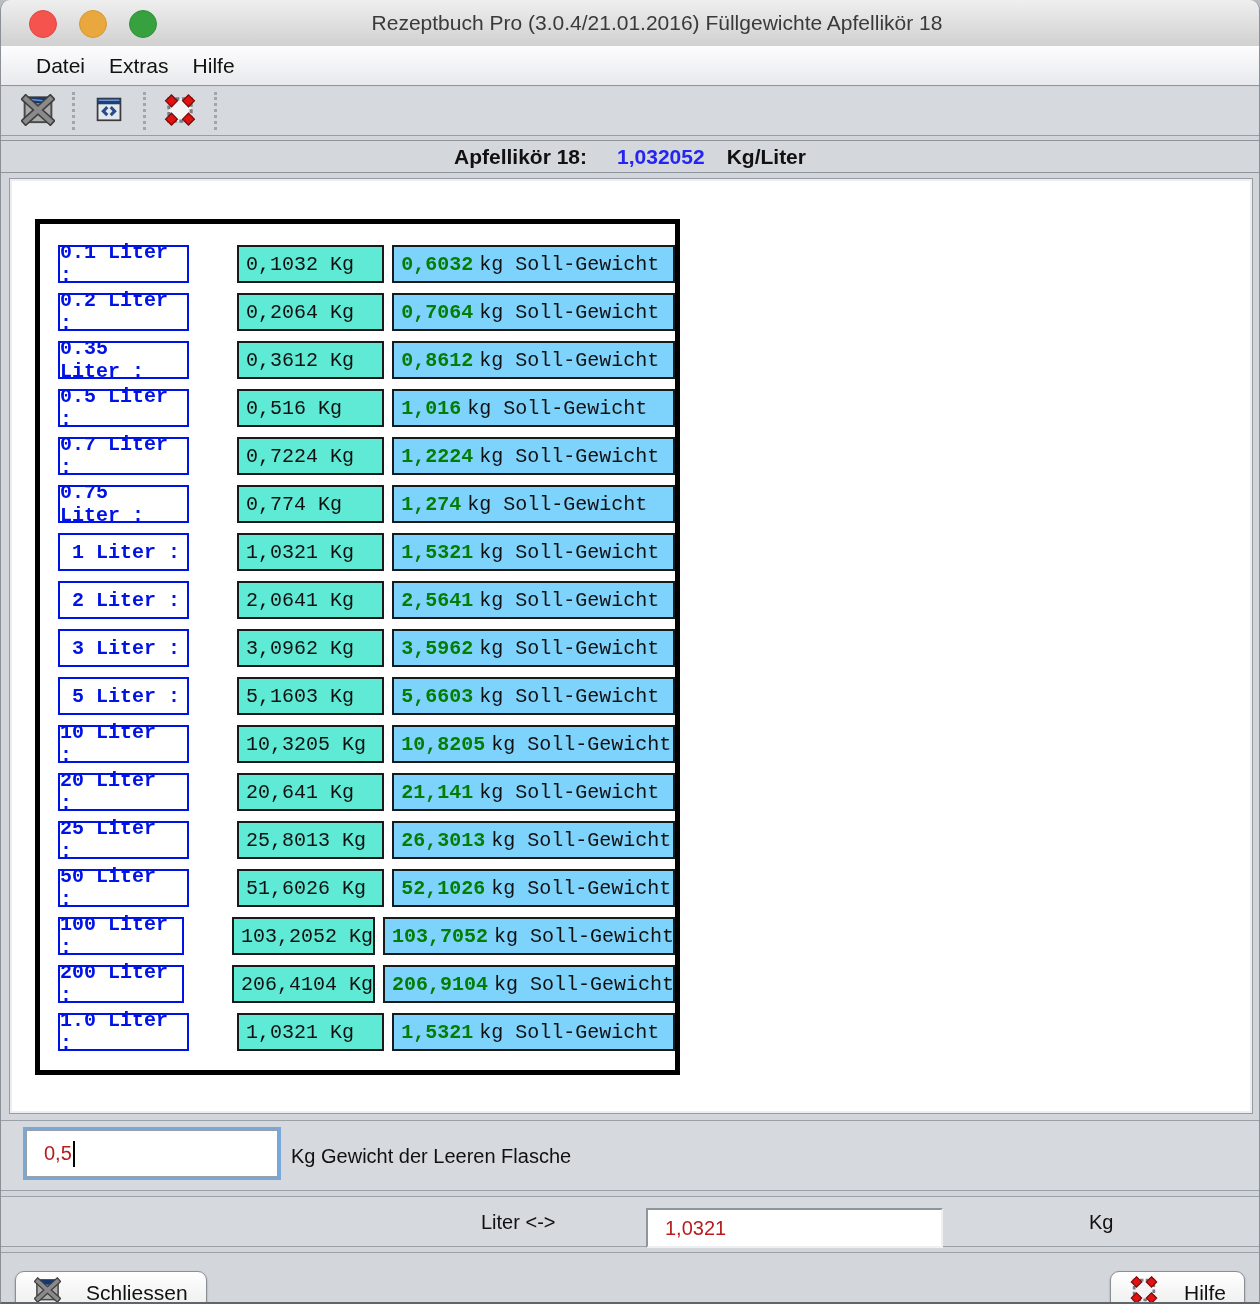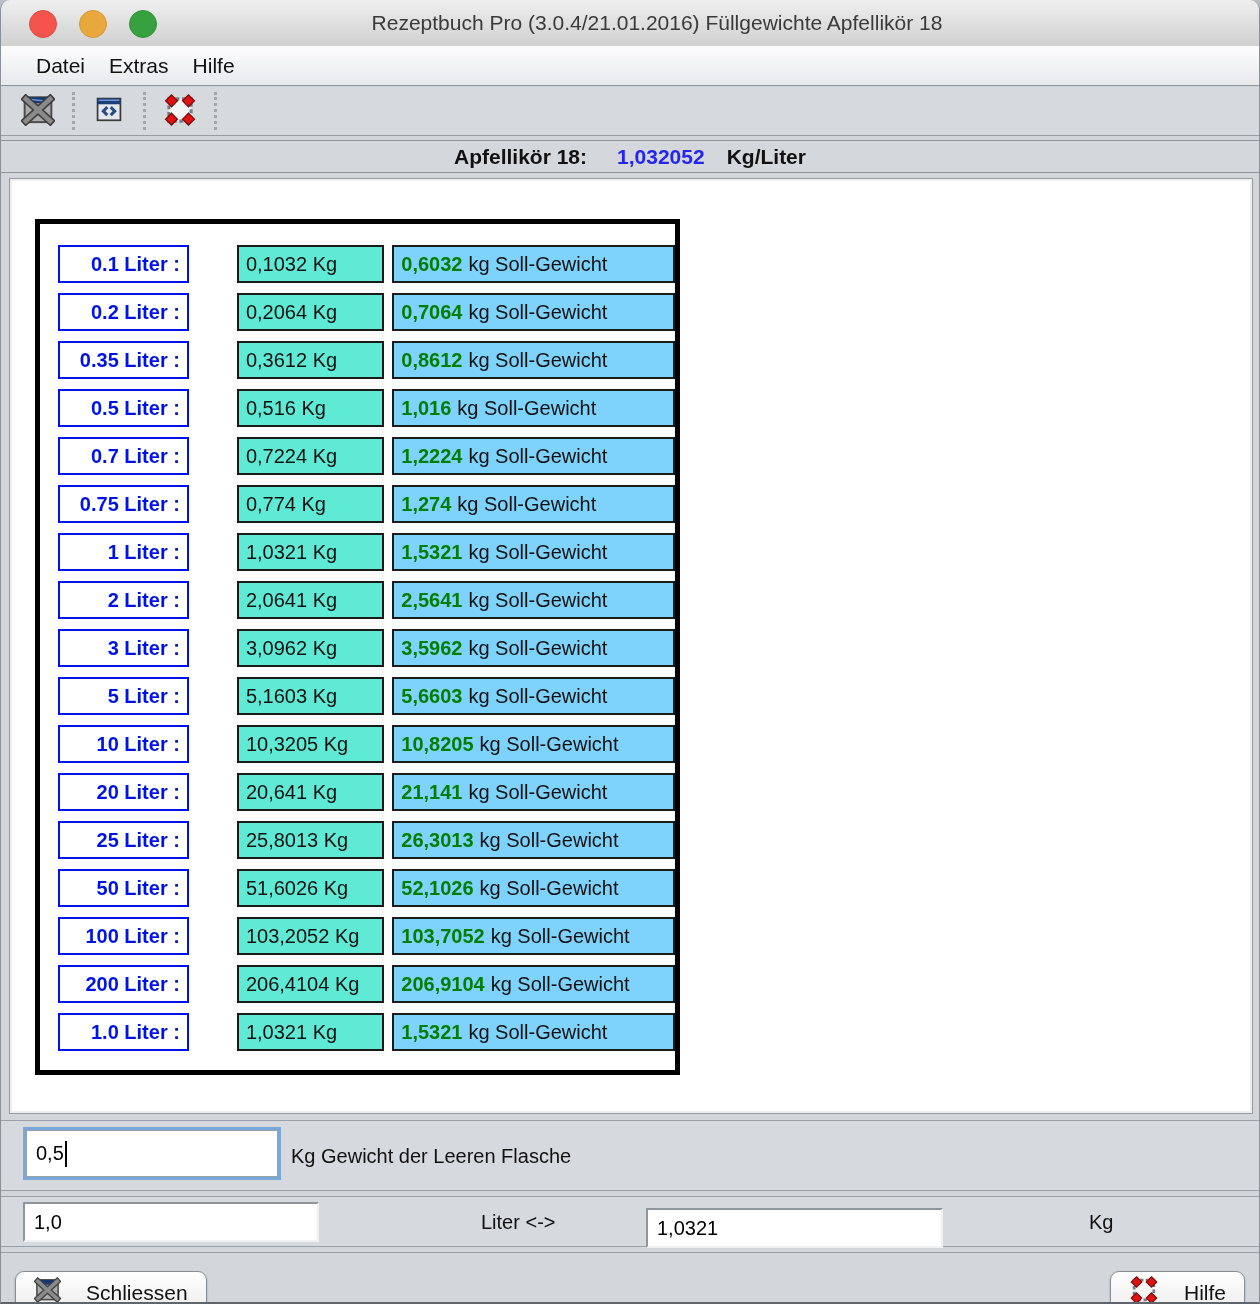--- a/index.html
+++ b/index.html
@@ -28,38 +28,38 @@
   
   .headerbar{position:absolute;left:0;top:140px;width:100%;height:33px;background:#d4d7db;
     border-top:1px solid #8f959c;border-bottom:1px solid #8f959c;
     display:flex;align-items:center;justify-content:center;gap:22px;box-sizing:border-box;}
   .headerbar span{font-size:21px;font-weight:bold;color:#111;}
   .headerbar .hval{color:#2525f2;margin-left:8px;}
   
   .main-panel{position:absolute;left:8px;top:178px;width:1244px;height:936px;background:#fff;
     border:1px solid #969ca4;box-shadow:inset 0 0 0 2px #eceef1;box-sizing:border-box;}
   .table-frame{position:absolute;left:25px;top:40px;width:645px;height:856px;border:5px solid #000;
-    background:#fff;box-sizing:border-box;padding:21px 0 0 18px;}
+    background:#fff;box-sizing:border-box;padding:21px 0 0 18px;font-family:Liberation Mono, monospace;}
   .trow{display:flex;gap:8px;height:38px;margin-bottom:10px;align-items:stretch;}
   .lbox{width:135px;box-sizing:border-box;border:2px solid #0013e6;display:flex;align-items:center;
     justify-content:flex-end;padding-right:7px;font-size:20px;font-weight:bold;color:#0013e6;background:#fff;}
   .kbox{width:152px;box-sizing:border-box;border:2px solid #1a1a1a;display:flex;align-items:center;
     padding-left:7px;font-size:20px;color:#111;background:#5eead4;white-space:nowrap;margin-left:40px;}
   .sbox{width:292px;box-sizing:border-box;border:2px solid #1a1a1a;display:flex;align-items:center;
     padding-left:7px;font-size:20px;color:#111;background:#7dd3fc;white-space:nowrap;}
   .sbox .g{font-weight:bold;color:#047d04;margin-right:6px;}
   
   .sec1{position:absolute;left:0;top:1120px;width:100%;height:71px;background:#d6d9dd;
     border-top:1px solid #9aa0a8;border-bottom:1px solid #9aa0a8;box-sizing:border-box;}
   .sec2{position:absolute;left:0;top:1196px;width:100%;height:51px;background:#d6d9dd;
     border-top:1px solid #9aa0a8;border-bottom:1px solid #9aa0a8;box-sizing:border-box;}
   .footer{position:absolute;left:0;top:1252px;width:100%;height:52px;background:#d3d6da;
     border-top:1px solid #9aa0a8;box-sizing:border-box;}
-  .field{background:#fff;box-sizing:border-box;font-size:20px;color:#000000;display:flex;align-items:center;
-    padding-left:9px;white-space:nowrap;}
+  .field{background:#fff;box-sizing:border-box;font-size:20px;color:#b91c1c;display:flex;align-items:center;
+    padding-left:17px;white-space:nowrap;}
   .field-focused{position:absolute;left:25px;top:9px;width:252px;height:47px;border:1px solid #98a0a8;
     box-shadow:0 0 0 3px #78a7da;}
   .caret{display:inline-block;width:2px;height:26px;background:#000;margin-left:1px;vertical-align:middle;}
   .lbl{position:absolute;font-size:20px;color:#111;}
   .lbl-bottle{left:290px;top:0;height:71px;display:flex;align-items:center;}
   .field-plain{border:2px solid;border-color:#8f959c #eef0f2 #eef0f2 #8f959c;height:40px;}
   .f-liter{position:absolute;left:22px;top:5px;width:296px;}
   .f-kg{position:absolute;left:645px;top:11px;width:297px;}
   .lbl-conv{left:432px;top:0;height:51px;display:flex;align-items:center;margin-left:48px;}
   .lbl-unit{left:1088px;top:0;height:51px;display:flex;align-items:center;}
@@ -227,23 +227,20 @@
 
   <div class="sec1">
     <div class="field field-focused">
       <span>0,5</span>
         <span class="caret"></span>
     </div>
     <div class="lbl lbl-bottle">Kg Gewicht der Leeren Flasche</div>
   </div>
 
   <div class="sec2">
-    <div class="field field-plain f-liter">
-      <span>1,0</span>
-    </div>
     <div class="lbl lbl-conv">Liter &lt;-&gt;</div>
     <div class="field field-plain f-kg">
       <span>1,0321</span>
     </div>
     <div class="lbl lbl-unit">Kg</div>
   </div>
 
   <div class="footer">
     <button class="btn btn-close">
       <span>

